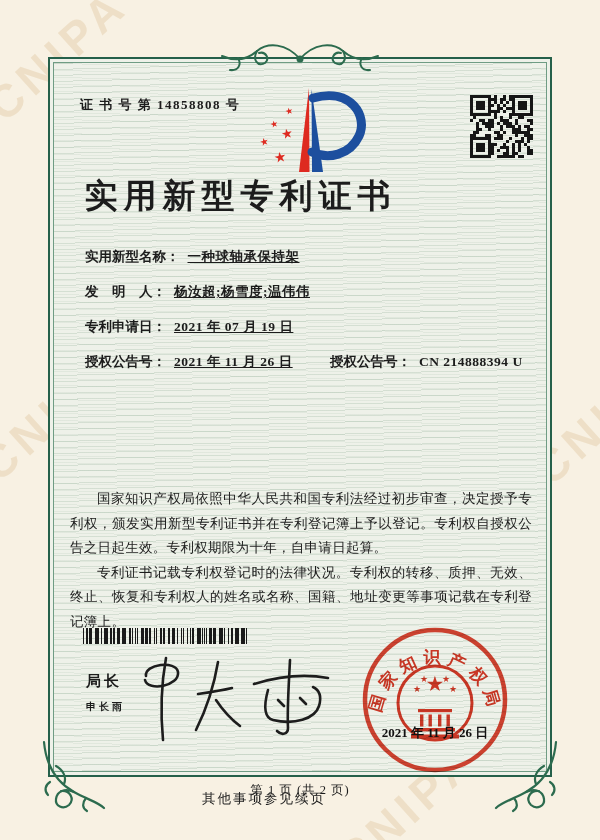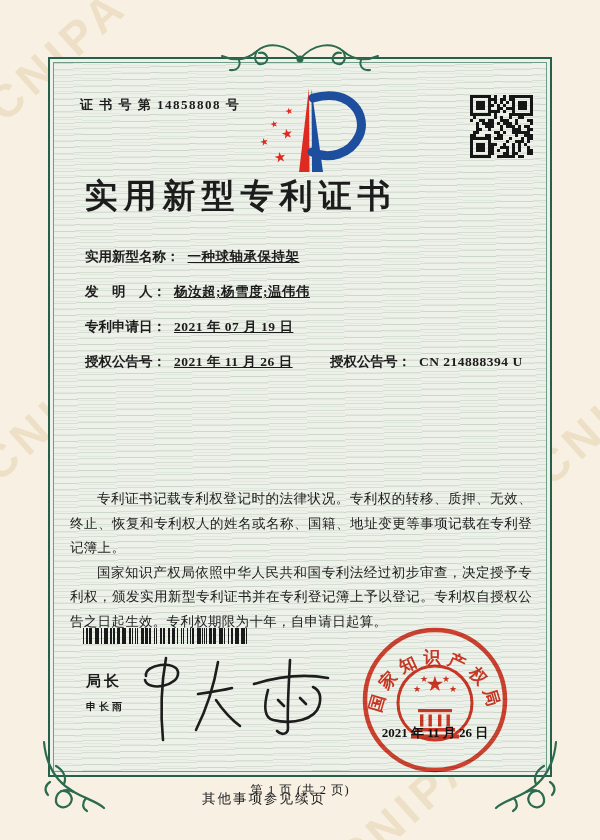--- a/index.html
+++ b/index.html
@@ -379,22 +379,22 @@
     </div>
     <div class="frow">
       <span class="flabel">授权公告号：</span><span class="fvalue">2021 年 11 月 26 日</span>
       <span class="pair2">
         <span class="flabel" style="min-width:0;margin-left:12px;">授权公告号：</span><span class="fvalue">CN 214888394 U</span>
       </span>
     </div>
   </div>
 
   <div class="paras">
+    <p>国家知识产权局依照中华人民共和国专利法经过初步审查，决定授予专利权，颁发实用新型专利证书并在专利登记簿上予以登记。专利权自授权公告之日起生效。专利权期限为十年，自申请日起算。</p>
     <p>专利证书记载专利权登记时的法律状况。专利权的转移、质押、无效、终止、恢复和专利权人的姓名或名称、国籍、地址变更等事项记载在专利登记簿上。</p>
-    <p>国家知识产权局依照中华人民共和国专利法经过初步审查，决定授予专利权，颁发实用新型专利证书并在专利登记簿上予以登记。专利权自授权公告之日起生效。专利权期限为十年，自申请日起算。</p>
   </div>
 
   <svg id="barcode" class="barcode" width="166" height="16" viewBox="0 0 166 16" fill="#1a1a1a">
       <rect x="0" y="0" width="1" height="16"></rect>
       <rect x="3" y="0" width="2" height="16"></rect>
       <rect x="6" y="0" width="3" height="16"></rect>
       <rect x="12" y="0" width="4" height="16"></rect>
       <rect x="18" y="0" width="1" height="16"></rect>
       <rect x="21" y="0" width="4" height="16"></rect>
       <rect x="27" y="0" width="2" height="16"></rect>

